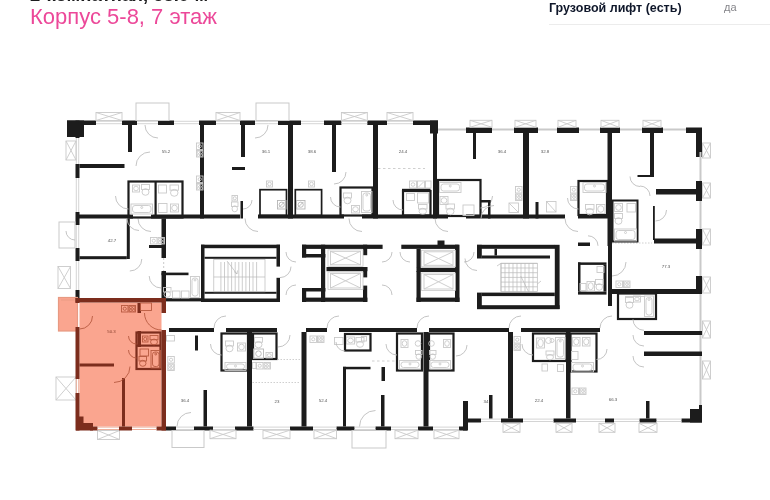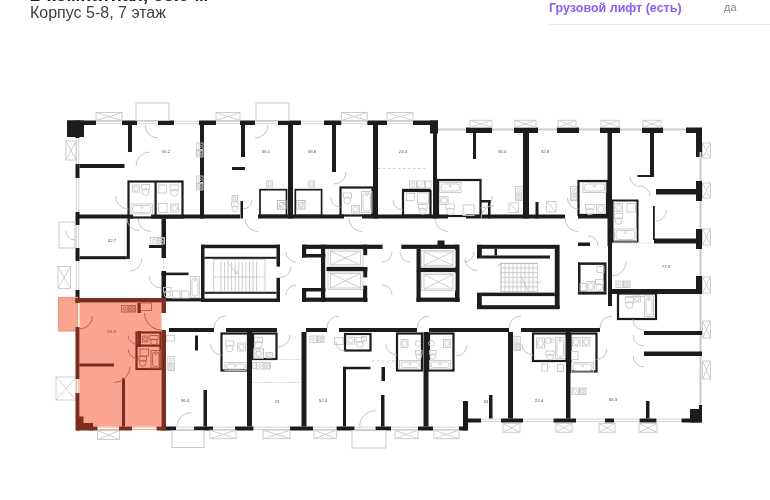--- a/index.html
+++ b/index.html
@@ -1,21 +1,21 @@
 <!DOCTYPE html>
 <html><head><meta charset="utf-8"><style>
 html,body{margin:0;padding:0;width:770px;height:500px;background:#fff;overflow:hidden;font-family:"Liberation Sans",sans-serif}
 .abs{position:absolute}
 </style></head><body>
 
 <div class="abs" style="left:30px;top:-16px;font-size:18.5px;font-weight:bold;color:#1d1d1f;letter-spacing:0px">2-комнатная, 58.9 м²</div>
 
-<div class="abs" style="left:30px;top:4px;font-size:16px;color:#404040">Корпус 5-8, 7 этаж</div>
-
-<div class="abs" style="left:549px;top:1px;font-size:12.5px;font-weight:bold;color:#8b5cf6">Грузовой лифт (есть)</div>
+<div class="abs" style="left:30px;top:4px;font-size:22px;color:#ec4899">Корпус 5-8, 7 этаж</div>
+
+<div class="abs" style="left:549px;top:1px;font-size:12.5px;font-weight:bold;color:#0f172a">Грузовой лифт (есть)</div>
 
 <div class="abs" style="left:724px;top:1px;font-size:11px;color:#86868b">да</div>
 
 <div class="abs" style="left:549px;top:24px;width:221px;height:1px;background:#ececec"></div>
 
 <svg class="abs" style="left:0;top:0" width="770" height="500" viewBox="0 0 770 500">
 
 <rect x="67" y="120.5" width="29" height="4.5" fill="#1c1c1c"></rect>
 <rect x="122" y="120.5" width="15" height="4.5" fill="#1c1c1c"></rect>
 <rect x="158" y="120.5" width="16" height="4.5" fill="#1c1c1c"></rect>

